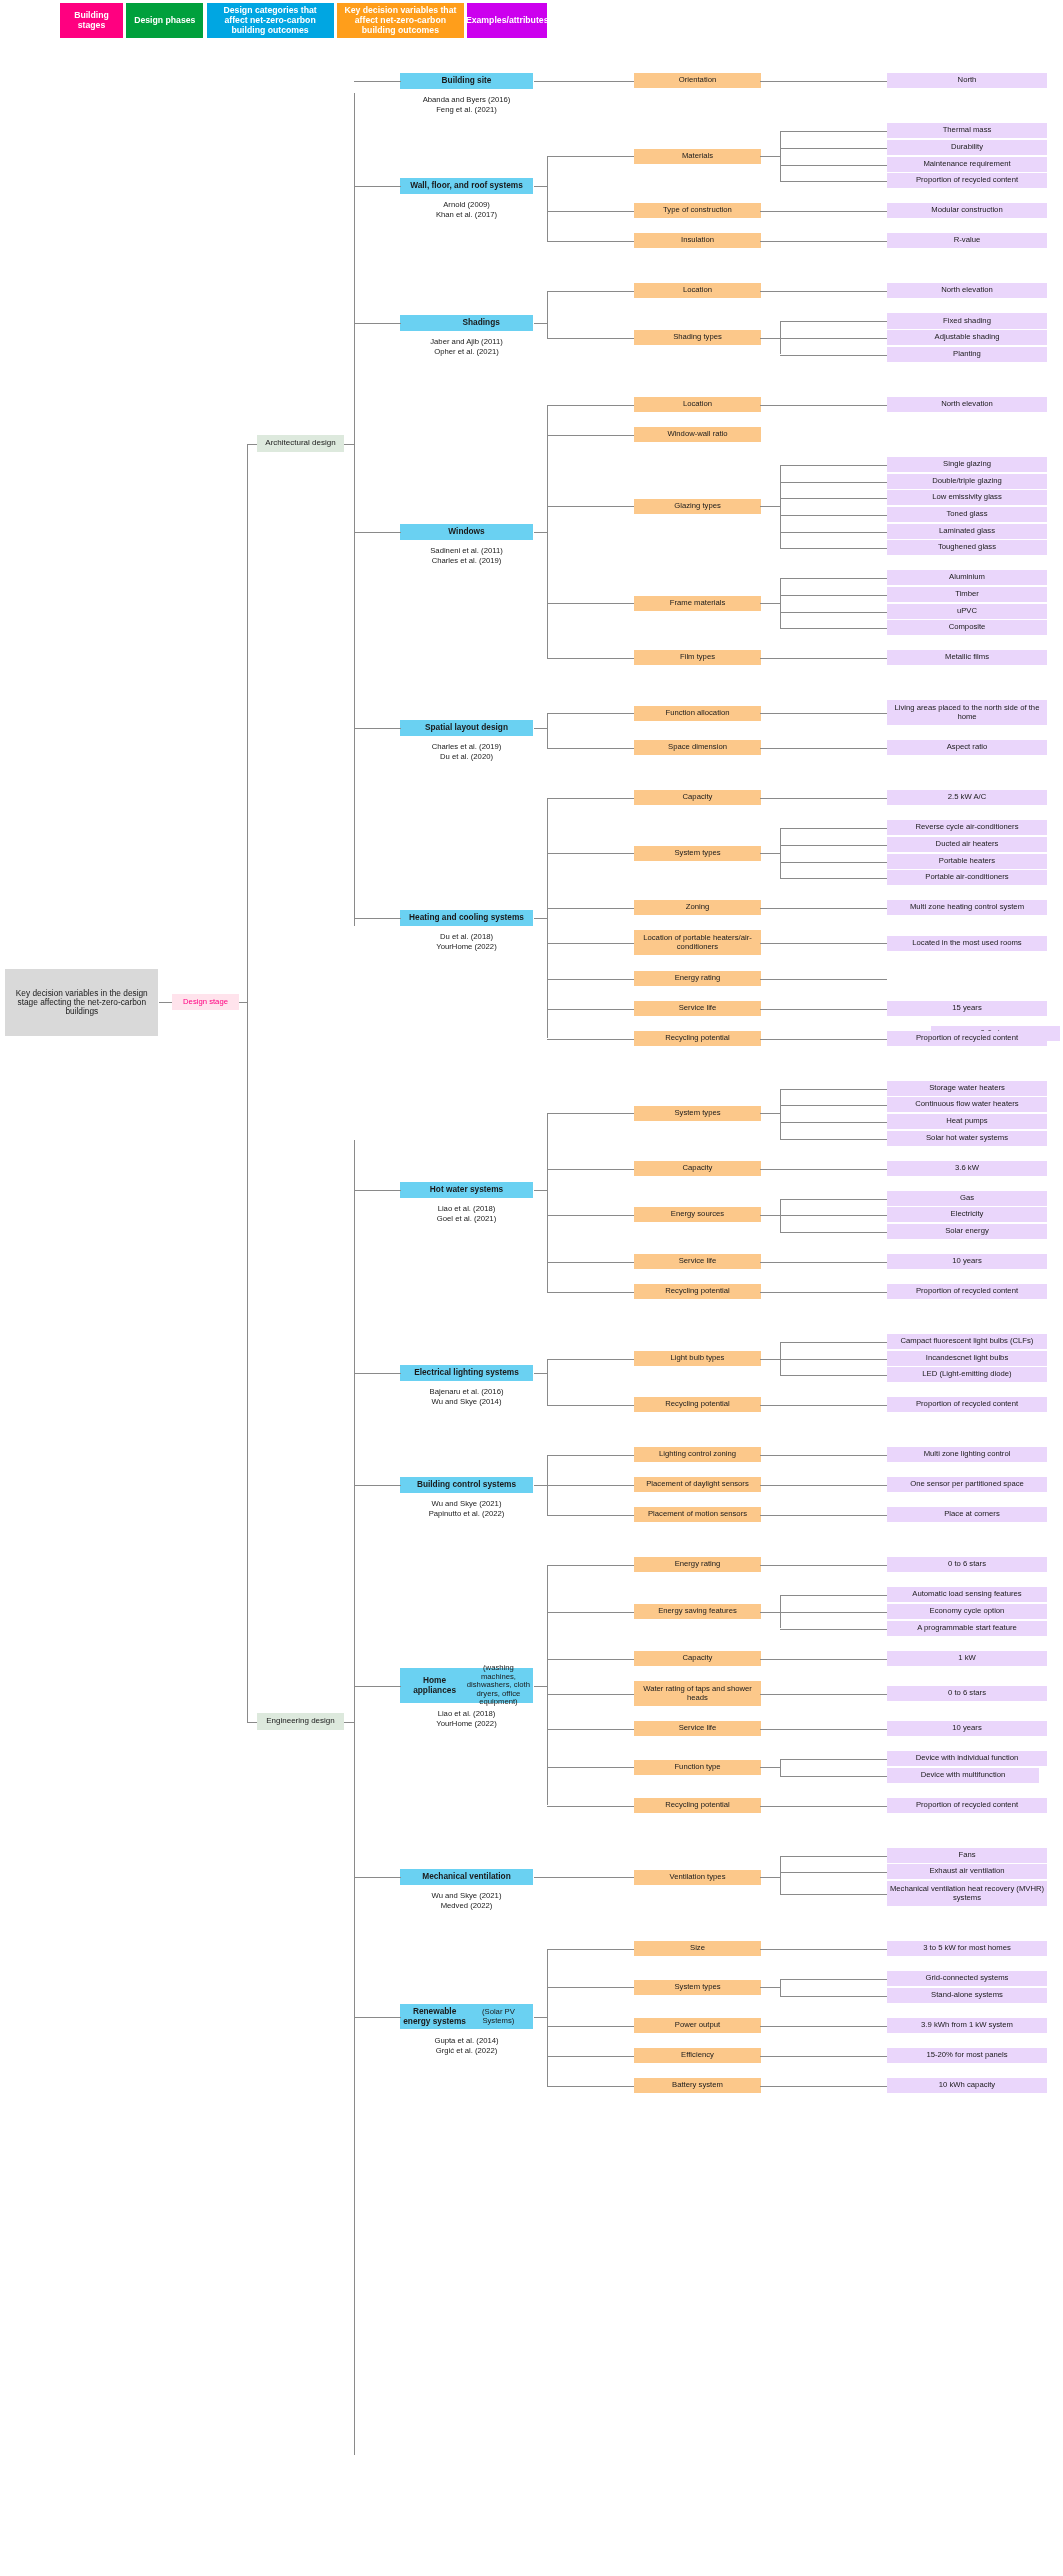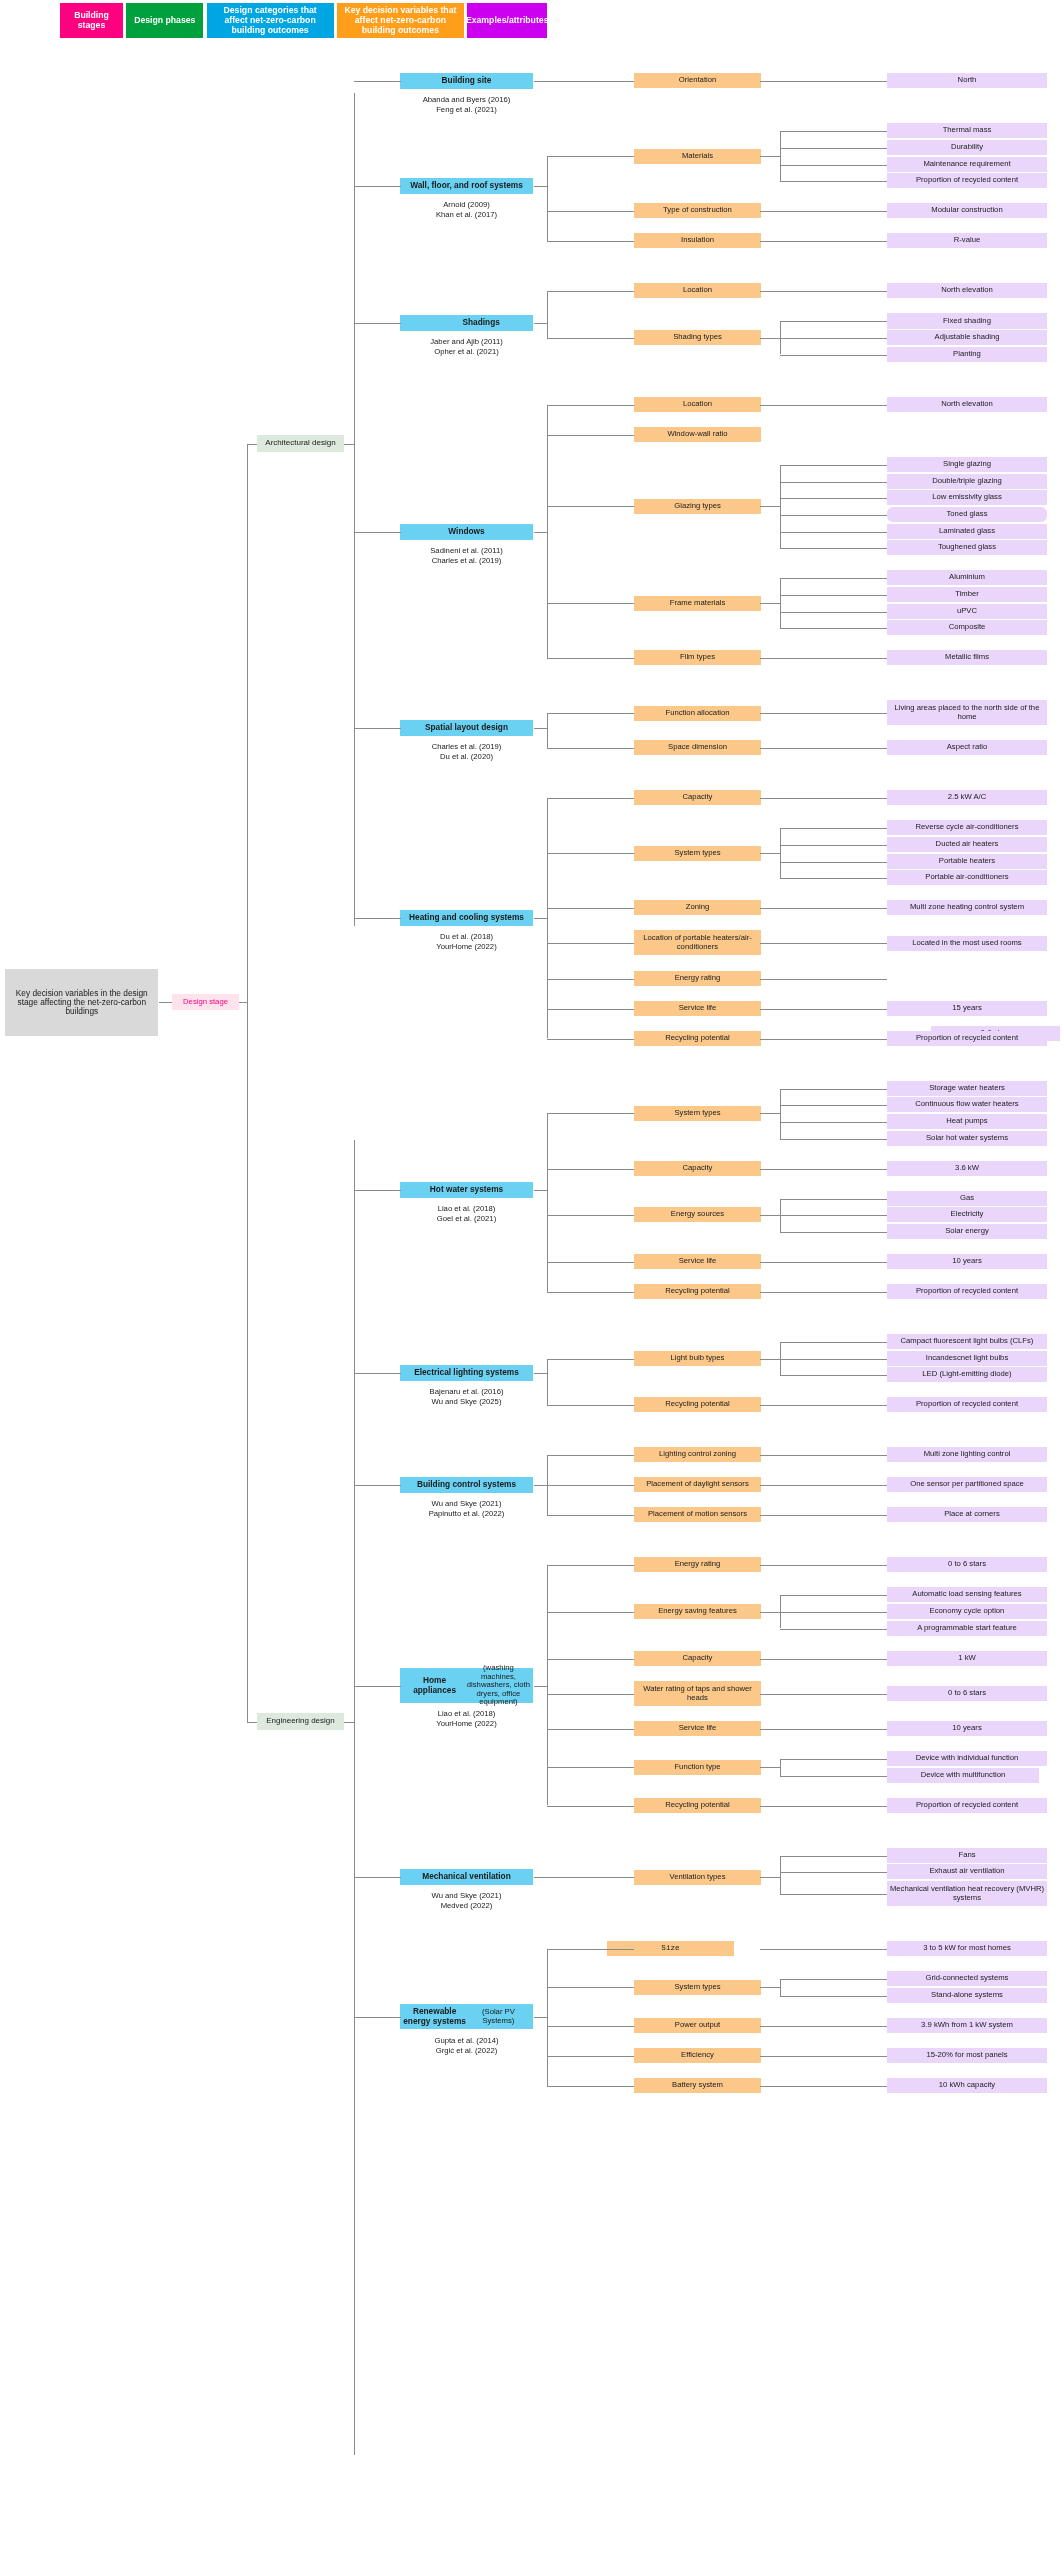--- a/index.html
+++ b/index.html
@@ -244,21 +244,21 @@
     </div>
     <div class="ln lnh" style="left: 780px; top: 465px; width: 107px; height: 0.7px;"></div>
     <div class="node ex" style="left: 887px; top: 474px; width: 160px; height: 15.3px;">
       <span>Double/triple glazing</span>
     </div>
     <div class="ln lnh" style="left: 780px; top: 482px; width: 107px; height: 0.7px;"></div>
     <div class="node ex" style="left: 887px; top: 490px; width: 160px; height: 15.3px;">
       <span>Low emissivity glass</span>
     </div>
     <div class="ln lnh" style="left: 780px; top: 498px; width: 107px; height: 0.7px;"></div>
-    <div class="node ex" style="left: 887px; top: 507px; width: 160px; height: 15.3px; border-radius: 6px;">
+    <div class="node ex" style="left: 887px; top: 507px; width: 160px; height: 15.3px;">
       <span>Toned glass</span>
     </div>
     <div class="ln lnh" style="left: 780px; top: 515px; width: 107px; height: 0.7px;"></div>
     <div class="node ex" style="left: 887px; top: 524px; width: 160px; height: 15.3px;">
       <span>Laminated glass</span>
     </div>
     <div class="ln lnh" style="left: 780px; top: 532px; width: 107px; height: 0.7px;"></div>
     <div class="node ex" style="left: 887px; top: 540px; width: 160px; height: 15.3px;">
       <span>Toughened glass</span>
     </div>
@@ -466,21 +466,21 @@
     <div class="ln lnh" style="left: 547px; top: 1292px; width: 87px; height: 0.7px;"></div>
     <div class="node ex" style="left: 887px; top: 1284px; width: 160px; height: 15.3px;">
       <span>Proportion of recycled content</span>
     </div>
     <div class="ln lnh" style="left: 760px; top: 1292px; width: 127px; height: 0.7px;"></div>
     <div class="ln lnv" style="left: 547px; top: 1113px; width: 0.7px; height: 179px;"></div>
     <div class="node cat" style="left: 400px; top: 1365px; width: 133px; height: 16px;">
       <span>Electrical lighting systems</span>
     </div>
     <div class="refs" style="left: 400px; top: 1387px; width: 133px;">Bajenaru et al. (2016)
-Wu and Skye (2025)</div>
+Wu and Skye (2014)</div>
     <div class="ln lnh" style="left: 354px; top: 1373px; width: 47px; height: 0.7px;"></div>
     <div class="ln lnh" style="left: 534px; top: 1373px; width: 13.3px; height: 0.7px;"></div>
     <div class="node var" style="left: 634px; top: 1351px; width: 127px; height: 15.3px;">
       <span>Light bulb types</span>
     </div>
     <div class="ln lnh" style="left: 547px; top: 1359px; width: 87px; height: 0.7px;"></div>
     <div class="ln lnh" style="left: 760px; top: 1359px; width: 20px; height: 0.7px;"></div>
     <div class="node ex" style="left: 887px; top: 1334px; width: 160px; height: 15.3px;">
       <span>Campact fluorescent light bulbs (CLFs)</span>
     </div>
@@ -642,21 +642,21 @@
     <div class="ln lnh" style="left: 780px; top: 1894px; width: 107px; height: 0.7px;"></div>
     <div class="ln lnv" style="left: 780px; top: 1856px; width: 0.7px; height: 39px;"></div>
     <div class="node cat" style="left: 400px; top: 2004px; width: 133px; height: 25px;">
       <span>Renewable energy systems</span>
       <span class="sub">(Solar PV Systems)</span>
     </div>
     <div class="refs" style="left: 400px; top: 2036px; width: 133px;">Gupta et al. (2014)
 Grgić et al. (2022)</div>
     <div class="ln lnh" style="left: 354px; top: 2017px; width: 47px; height: 0.7px;"></div>
     <div class="ln lnh" style="left: 534px; top: 2017px; width: 13.3px; height: 0.7px;"></div>
-    <div class="node var" style="left: 607px; top: 1941px; width: 127px; height: 15.3px; font-family: Liberation Mono, monospace;">
+    <div class="node var" style="left: 634px; top: 1941px; width: 127px; height: 15.3px;">
       <span>Size</span>
     </div>
     <div class="ln lnh" style="left: 547px; top: 1949px; width: 87px; height: 0.7px;"></div>
     <div class="node ex" style="left: 887px; top: 1941px; width: 160px; height: 15.3px;">
       <span>3 to 5 kW for most homes</span>
     </div>
     <div class="ln lnh" style="left: 760px; top: 1949px; width: 127px; height: 0.7px;"></div>
     <div class="node var" style="left: 634px; top: 1980px; width: 127px; height: 15.3px;">
       <span>System types</span>
     </div>

